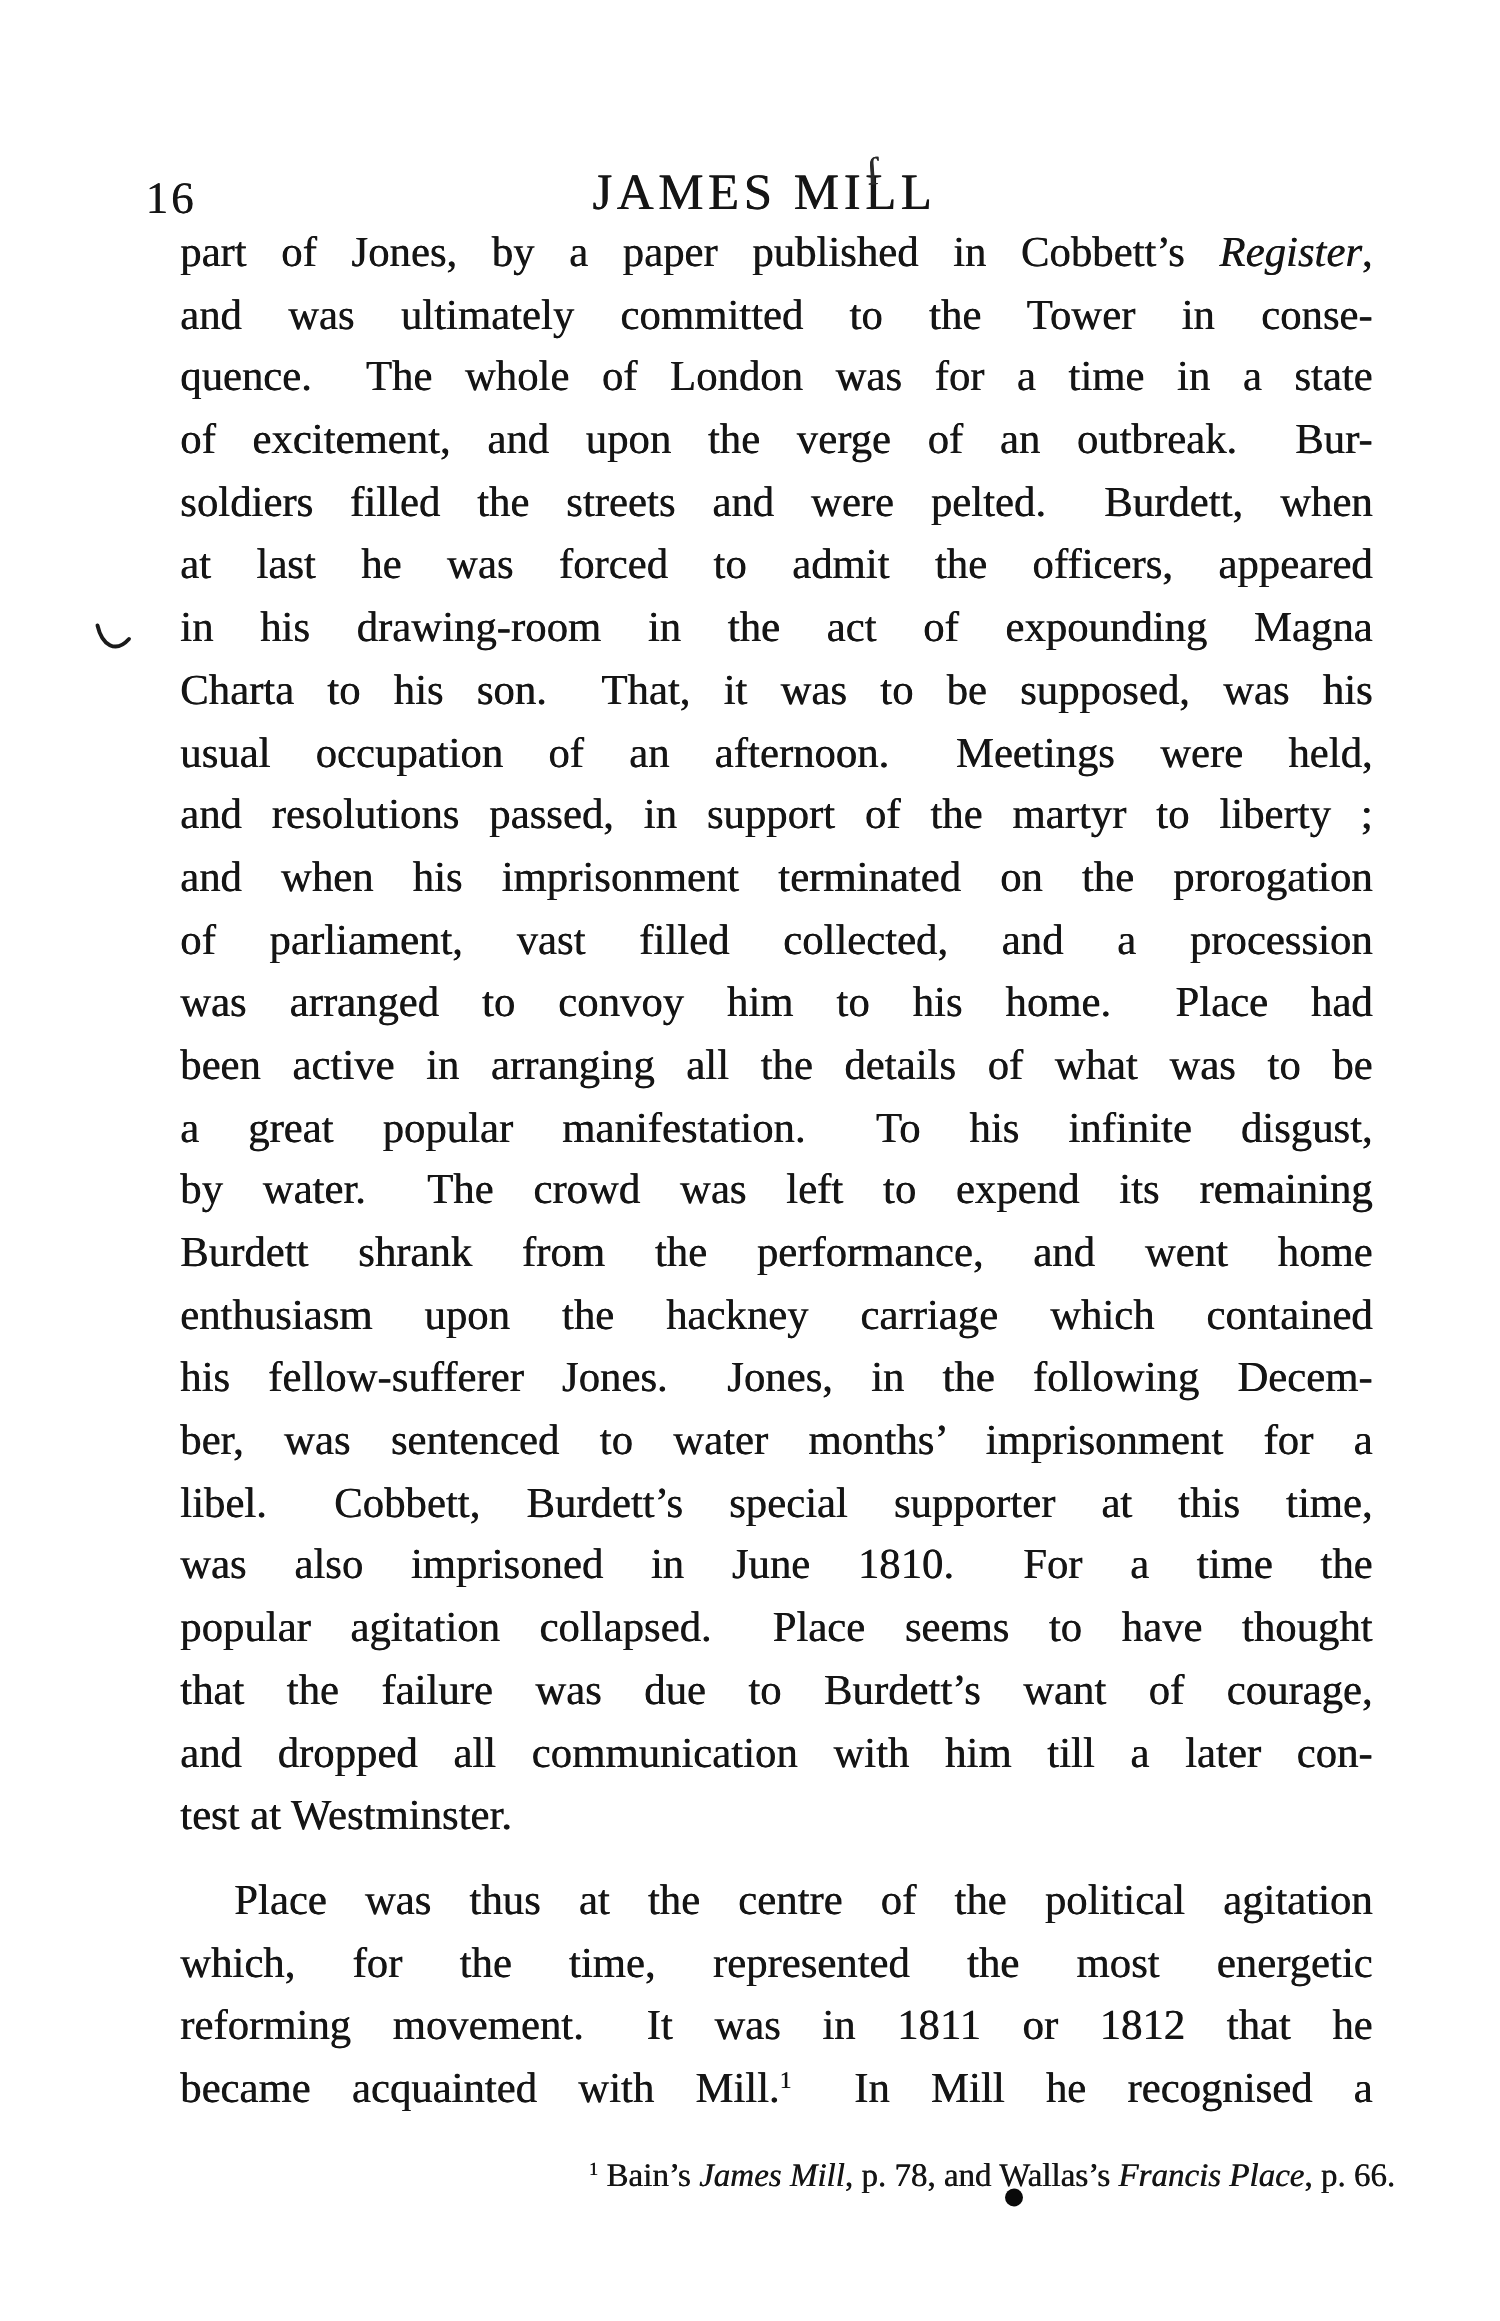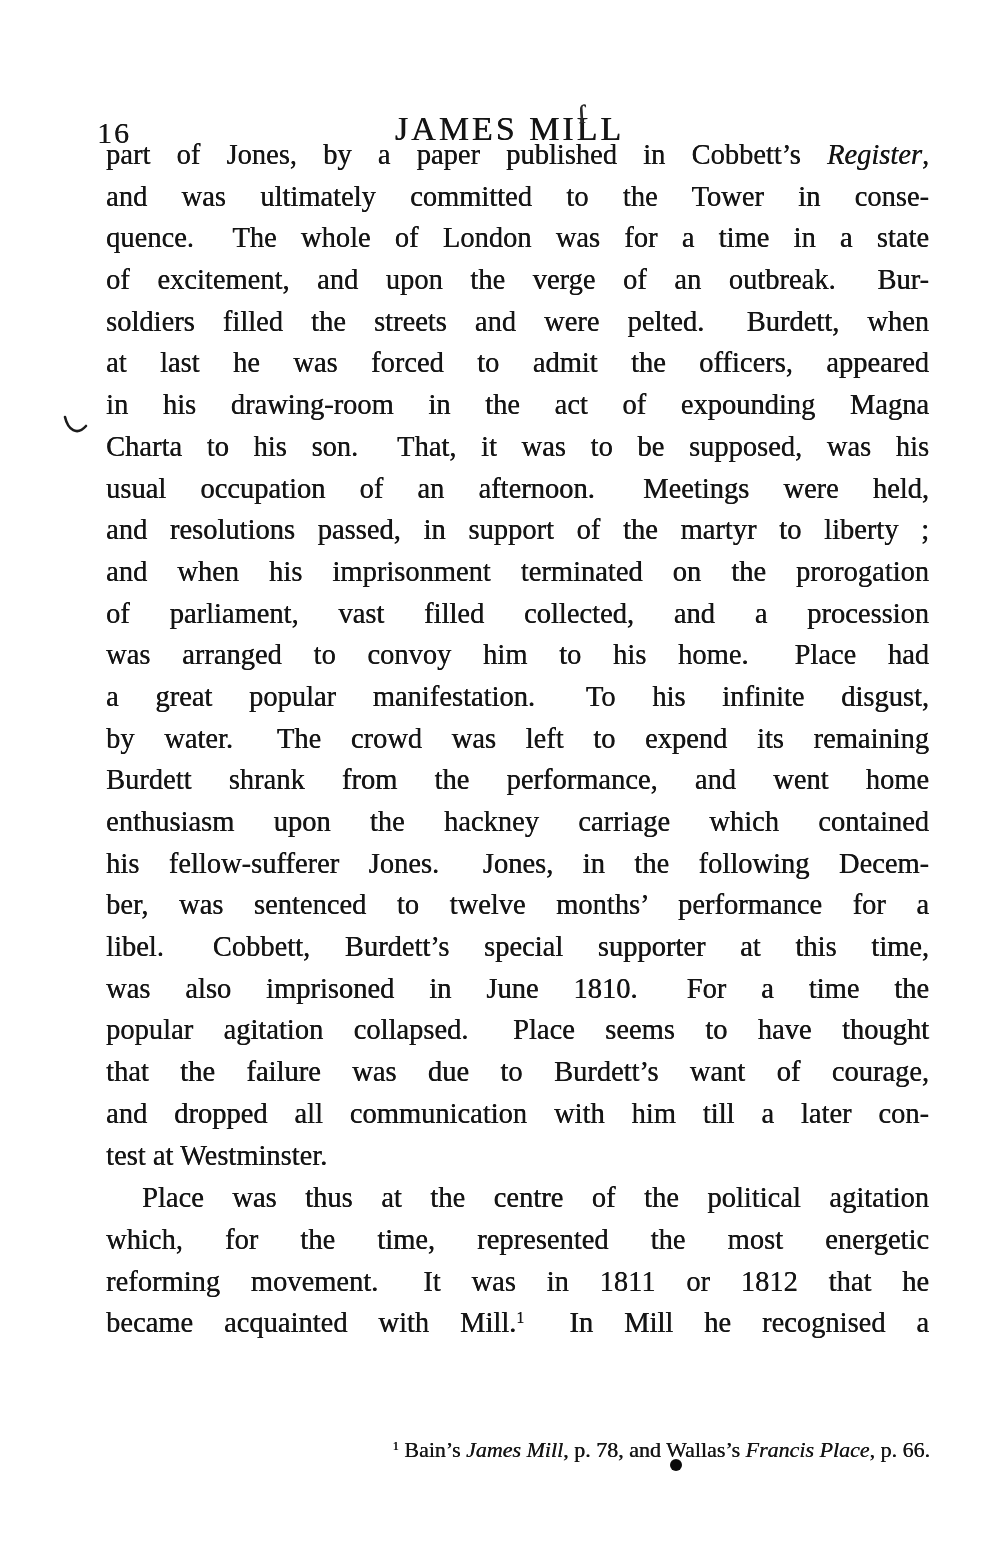--- a/index.html
+++ b/index.html
@@ -54,21 +54,21 @@
     left: 63px;
     top: 410px;
   }
   .body-text {
     position: absolute;
     top: 133px;
     left: 105px;
     width: 825px;
     font-size: 28.5px;
   }
-  .paragraph { margin: 1px; }
+  .paragraph { margin: 15px; }
   .line {
     height: 41.7px;
     line-height: 41.7px;
     text-align: justify;
     text-align-last: justify;
     white-space: normal;
     overflow: visible;
   }
   .line.no-just { text-align-last: left; }
   .line.indent { text-indent: 36px; }
@@ -121,26 +121,27 @@
         <div class="line">of excitement, and upon the verge of an outbreak.  Bur-</div>
         <div class="line">soldiers filled the streets and were pelted.  Burdett, when</div>
         <div class="line">at last he was forced to admit the officers, appeared</div>
         <div class="line">in his drawing-room in the act of expounding Magna</div>
         <div class="line">Charta to his son.  That, it was to be supposed, was his</div>
         <div class="line">usual occupation of an afternoon.  Meetings were held,</div>
         <div class="line">and resolutions passed, in support of the martyr to liberty ;</div>
         <div class="line">and when his imprisonment terminated on the prorogation</div>
         <div class="line">of parliament, vast filled collected, and a procession</div>
         <div class="line">was arranged to convoy him to his home.  Place had</div>
+        <div class="line">been active in arranging all the details of what was to be</div>
         <div class="line">a great popular manifestation.  To his infinite disgust,</div>
         <div class="line">by water.  The crowd was left to expend its remaining</div>
         <div class="line">Burdett shrank from the performance, and went home</div>
         <div class="line">enthusiasm upon the hackney carriage which contained</div>
         <div class="line">his fellow-sufferer Jones.  Jones, in the following Decem-</div>
-        <div class="line">ber, was sentenced to twelve months’ performance for a</div>
+        <div class="line">ber, was sentenced to water months’ imprisonment for a</div>
         <div class="line">libel.  Cobbett, Burdett’s special supporter at this time,</div>
         <div class="line">was also imprisoned in June 1810.  For a time the</div>
         <div class="line">popular agitation collapsed.  Place seems to have thought</div>
         <div class="line">that the failure was due to Burdett’s want of courage,</div>
         <div class="line">and dropped all communication with him till a later con-</div>
         <div class="line no-just">test at Westminster.</div>
       </div>
       <div class="paragraph">
         <div class="line indent">Place was thus at the centre of the political agitation</div>
         <div class="line">which, for the time, represented the most energetic</div>

